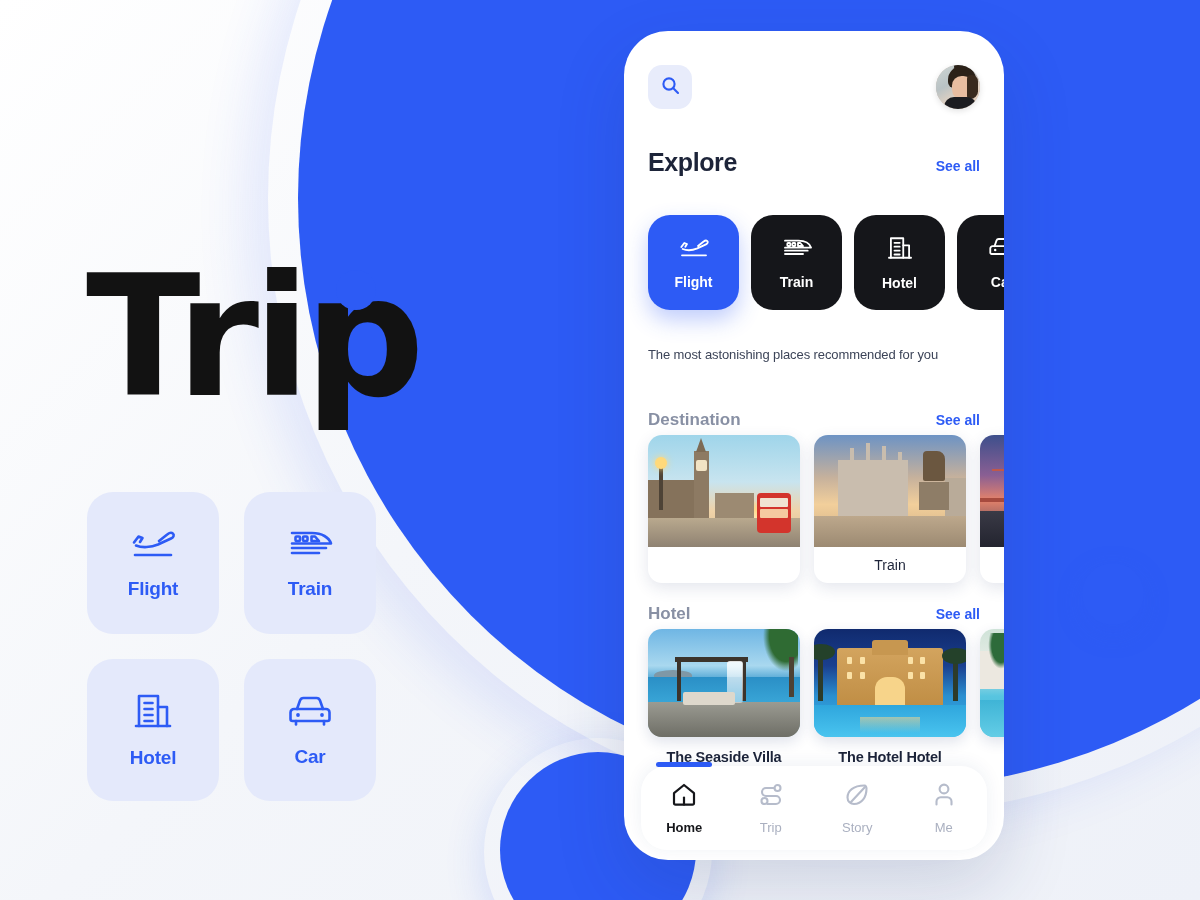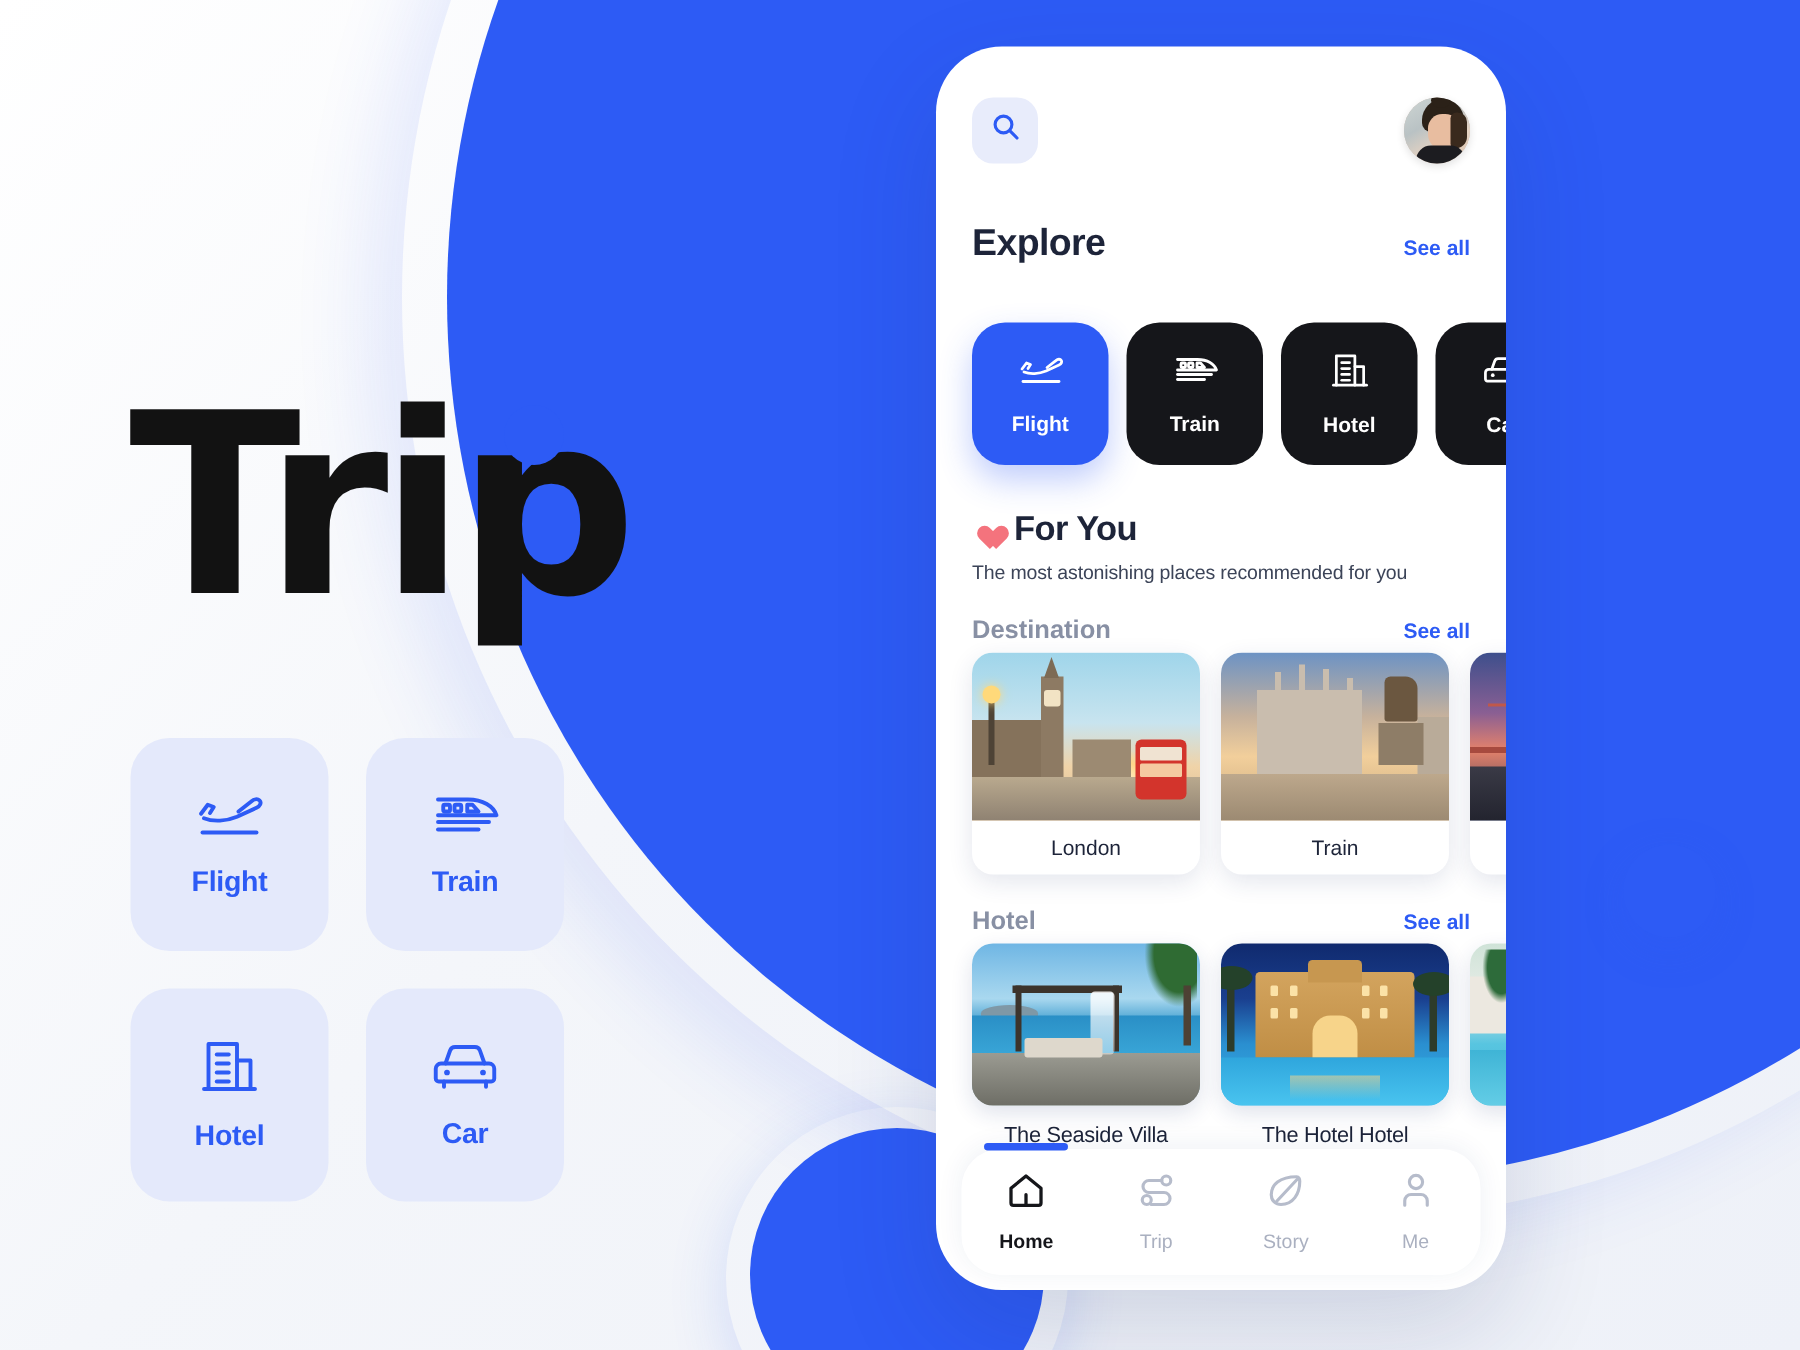--- a/index.html
+++ b/index.html
@@ -282,21 +282,21 @@
     width:360px; height:190px;
     display:flex; gap:14px;
   }
   .hotel-card { flex:0 0 152px; }
   .hotel-img {
     height:108px; border-radius:14px; overflow:hidden; position:relative;
     box-shadow:0 5px 14px rgba(30,50,110,0.14);
   }
   .hotel-name {
     margin-top:12px; text-align:center;
-    font-size:14.5px; font-weight:normal; color:#1d2439; letter-spacing:-0.2px;
+    font-size:14.5px; font-weight:bold; color:#1d2439; letter-spacing:-0.2px;
   }
   .hotel-price { margin-top:8px; text-align:center; font-size:12.5px; color:#5c6478; }
   .stars { margin-top:7px; display:flex; justify-content:center; gap:2px; }
   .star { font-size:17px; line-height:17px; color:#fcc80a; }
   .star.off { color:#fdeeb4; }
 
   
   .img-villa { background:linear-gradient(180deg,#6fb6e4 0%,#a9d8ef 34%,#2e93c9 52%,#8d9a94 100%); }
   .vi-sea { position:absolute; left:0; top:44%; width:100%; height:26%;
     background:linear-gradient(180deg,#2a8fc6 0%,#3aa7d8 100%); }
@@ -518,24 +518,20 @@
           <circle cx="11" cy="23" r="1.9" fill="#ffffff" stroke="none"></circle>
           <circle cx="35" cy="23" r="1.9" fill="#ffffff" stroke="none"></circle>
         </svg>
       </span>
       <span class="chip-label">Car</span>
     </div>
 
   </div>
 
   <div class="sec-foryou">
-    <div class="foryou-title">
-      <span class="heart"></span>
-      <span class="h-foryou">For You</span>
-    </div>
     <div class="foryou-sub">The most astonishing places recommended for you</div>
   </div>
 
   <div class="row-head dest">
     <span class="row-title">Destination</span>
     <span class="link-see">See all</span>
   </div>
 
   <div class="dest-row">
 
@@ -545,21 +541,20 @@
         <div class="lo-parl"></div>
         <div class="lo-parl2"></div>
         <div class="lo-tower"></div>
         <div class="lo-clock"></div>
         <div class="lo-lamp"></div>
         <div class="lo-road"></div>
         <div class="lo-bus"></div>
         <div class="lo-bus-w"></div>
         <div class="lo-bus-w2"></div>
       </div>
-      <div class="dest-name">London</div>
     </div>
 
     <div class="dest-card">
       <div class="dest-img img-milan">
         <div class="mi-bldg"></div>
         <div class="mi-duomo"></div>
         <div class="mi-sp1"></div>
             <div class="mi-sp2"></div>
         <div class="mi-sp3"></div>
             <div class="mi-sp4"></div>

